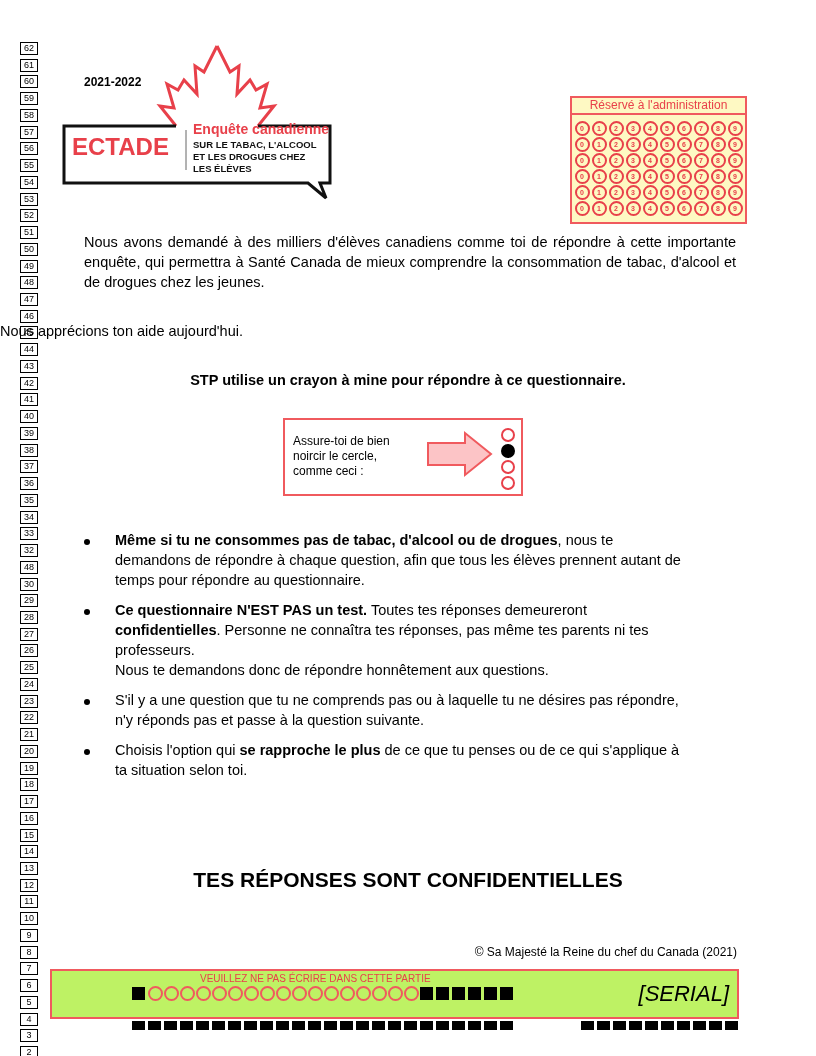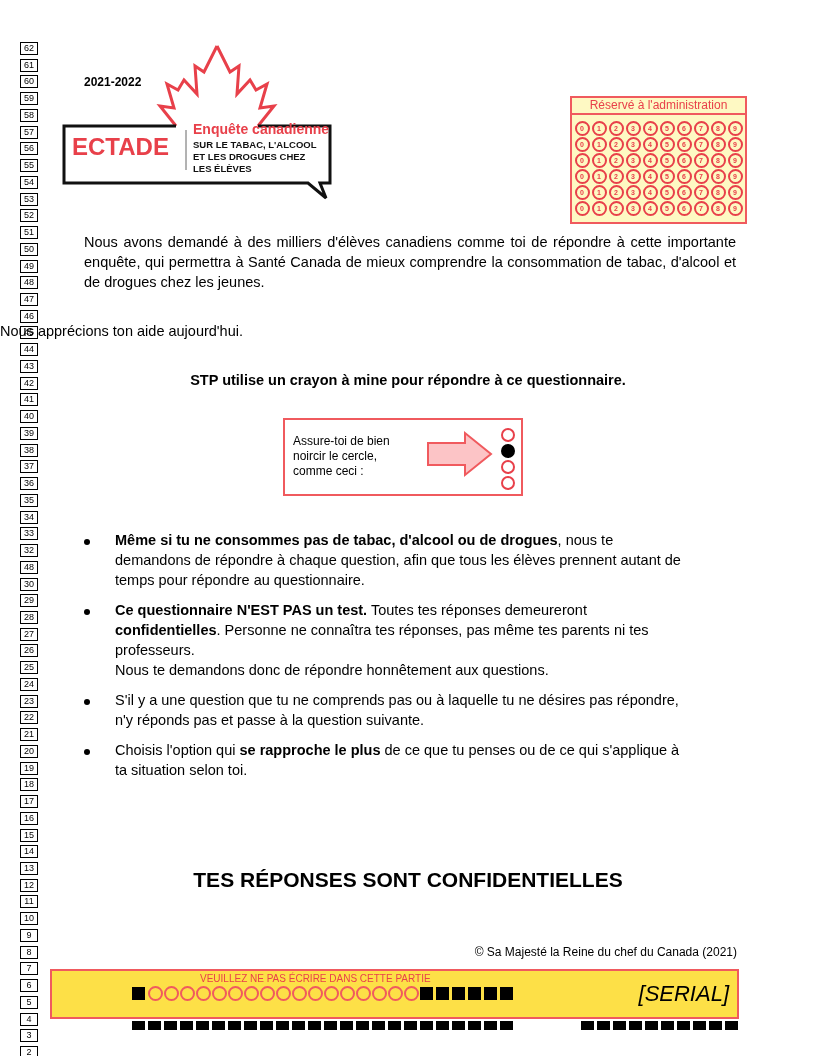--- a/index.html
+++ b/index.html
@@ -27,21 +27,21 @@
   #example { left:283px; top:418px; width:240px; height:78px; border:2px solid #f05a5e; box-sizing:border-box; }
   #example-text { position:absolute; left:8px; top:14px; font-size:12px; line-height:15px; width:120px; }
   #example-arrow { position:absolute; left:140px; top:10px; }
   .ex-bub { position:absolute; left:216px; width:10px; height:10px; border:2px solid #e8404a; border-radius:50%; box-sizing:content-box; }
   #bullets { left:84px; top:530px; width:600px; }
   .bullet { position:relative; padding-left:31px; font-size:14.5px; line-height:20px; margin-bottom:10px; }
   .bullet .dot { position:absolute; left:0; top:9px; width:6px; height:6px; border-radius:50%; background:#000; }
   #conf { left:0; width:816px; top:868px; text-align:center; font-size:21px; font-weight:bold; padding-left:0; }
   #copyright { right:79px; top:945px; font-size:12px; }
   
-  #footer-box { left:50px; top:969px; width:689px; height:50px; border:2px solid #f05a5e; background:#fde047; box-sizing:border-box; }
+  #footer-box { left:50px; top:969px; width:689px; height:50px; border:2px solid #f05a5e; background:#bef264; box-sizing:border-box; }
   #footer-note { position:absolute; left:148px; top:2px; font-size:10px; color:#e8404a; }
   #footer-marks { position:absolute; left:80px; top:15px; display:flex; align-items:center; }
   .fm-sq { width:13px; height:13px; background:#000; margin-right:3px; }
   .fm-ci { width:11px; height:11px; border:2px solid #f05a5e; border-radius:50%; margin-right:1px; box-sizing:content-box; }
   #serial { position:absolute; right:8px; top:10px; font-size:22px;font-style:italic; }
   #timing-left { left:132px; top:1021px; display:flex; }
   #timing-right { left:581px; top:1021px; display:flex; }
   .tm { width:13px; height:9px; background:#000; margin-right:3px; }
 </style>
 </head>

